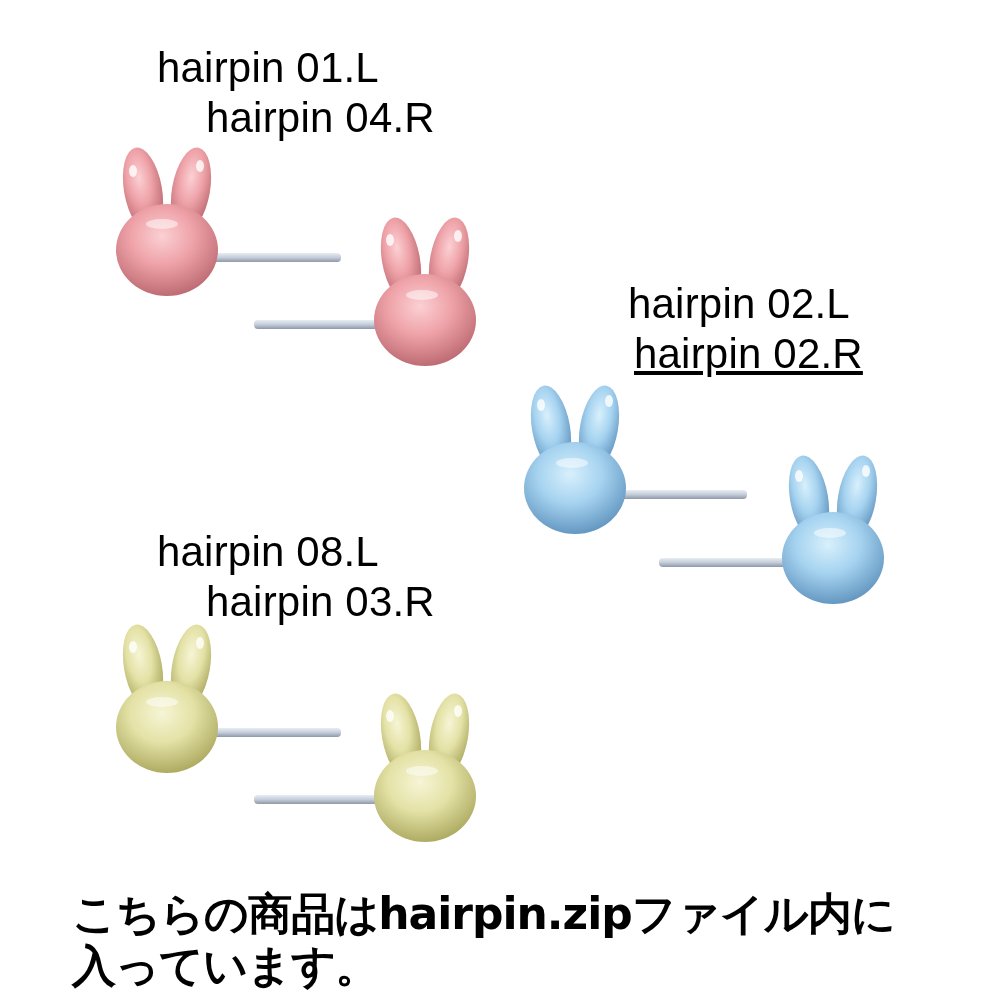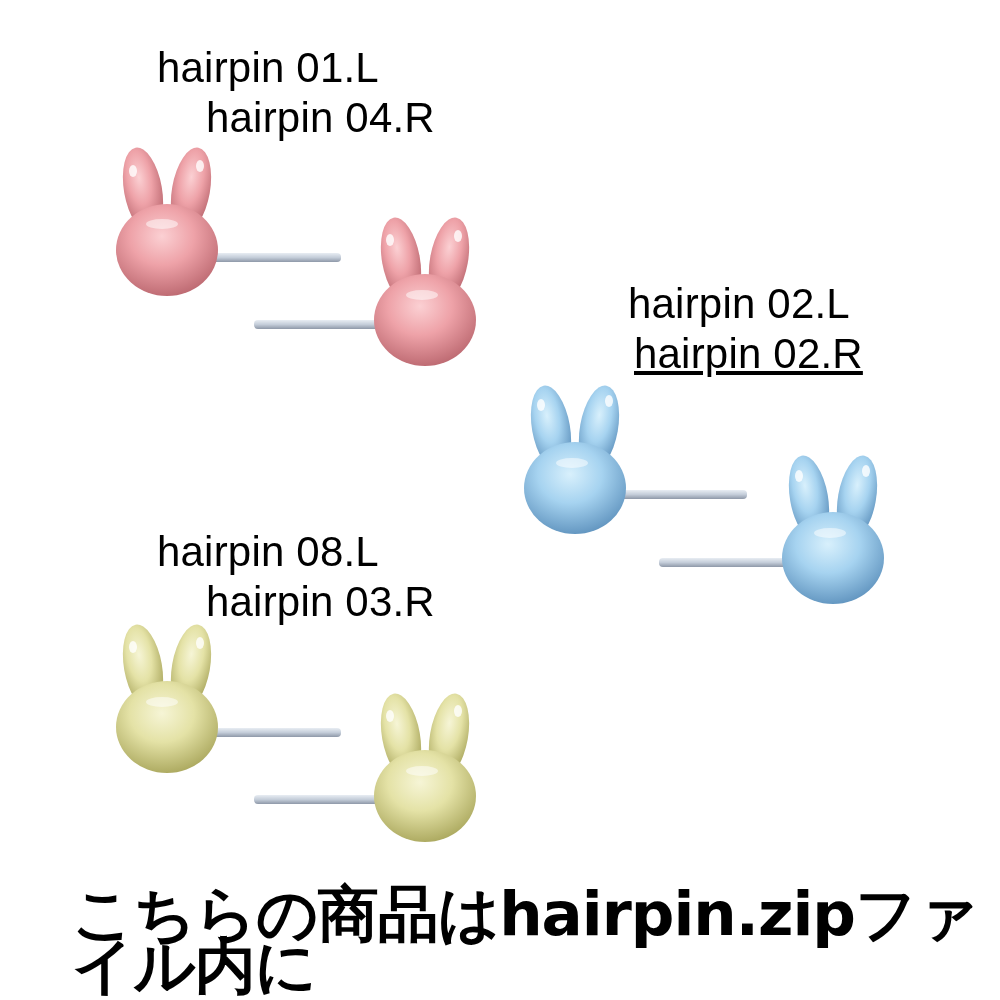--- a/index.html
+++ b/index.html
@@ -1,19 +1,19 @@
 <!DOCTYPE html>
 <html><head>
 <meta charset="utf-8">
 <style>
   html, body { margin: 0; padding: 0; background: #ffffff; }
   body { width: 1000px; height: 1000px; position: relative; overflow: hidden;
          font-family: "Liberation Sans", "DejaVu Sans", sans-serif; color: #000; }
   .label { position: absolute; font-size: 42px; line-height: 48px; white-space: nowrap; letter-spacing: 0.2px; }
-  .footer { position: absolute; left: 72px; top: 888px; font-size: 61px; line-height: 52px;
+  .footer { position: absolute; left: 72px; top: 888px; font-size: 44px; line-height: 52px;
             font-family: "DejaVu Sans", sans-serif; font-weight: bold; letter-spacing: -1px; }
 </style>
 </head>
 <body>
 
 <div class="label" style="left:157px; top:44px;">hairpin 01.L</div>
 <div class="label" style="left:206px; top:94px;">hairpin 04.R</div>
 
 <div class="label" style="left:584px; top:280px;margin-left:44px;">hairpin 02.L</div>
 <div class="label" style="left:634px; top:330px;text-decoration:underline;">hairpin 02.R</div>
@@ -93,13 +93,14 @@
     <rect x="254" y="795" width="131" height="9" rx="4" fill="url(#gPin)"></rect>
     <use href="#bunnyShape" x="425" y="796" fill="url(#gYellow)"></use>
     <ellipse cx="390" cy="716" rx="4" ry="6" fill="#fff" opacity="0.8"></ellipse>
     <ellipse cx="458" cy="711" rx="4" ry="6" fill="#fff" opacity="0.8"></ellipse>
     <ellipse cx="422" cy="771" rx="16" ry="5" fill="#fff" opacity="0.5"></ellipse>
   </g>
 </svg>
 
 <div class="footer">
   <div>こちらの商品はhairpin.zipファイル内に</div>
+  <div>入っています。</div>
 </div>
 
 </body></html>

